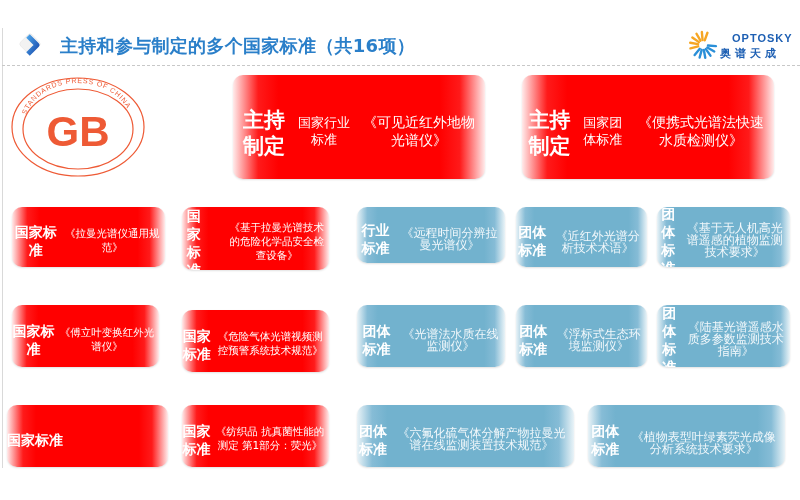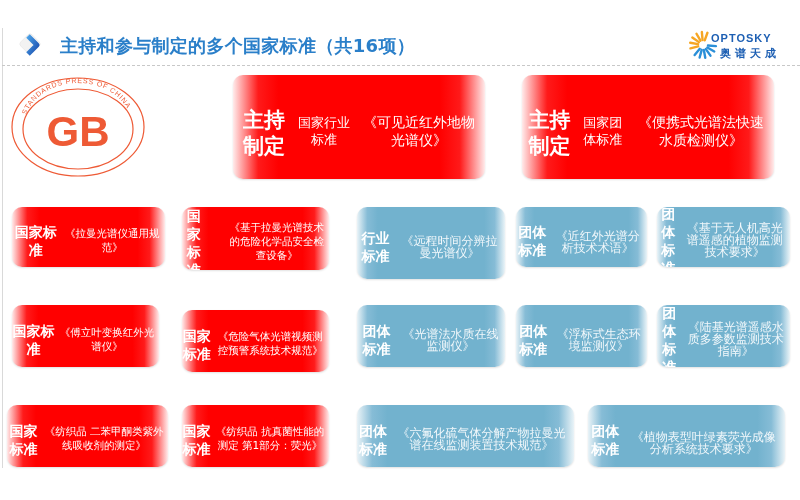--- a/index.html
+++ b/index.html
@@ -3,21 +3,21 @@
 <meta charset="utf-8">
 <style>
   * { box-sizing: border-box; margin: 0; padding: 0; }
   html, body { width: 800px; height: 500px; background: #ffffff; overflow: hidden; }
   body { position: relative; font-family: "DejaVu Sans", "Liberation Sans", sans-serif; }
   .left-rule { position: absolute; left: 2px; top: 28px; width: 1px; height: 440px; background: #d9d9d9; }
   .header-rule { position: absolute; left: 2px; right: 0; top: 65px; border-top: 1px dashed #c8c8c8; }
   .chevron { position: absolute; left: 16px; top: 30px; width: 30px; height: 30px; }
   .title { position: absolute; left: 60px; top: 34px; font-size: 18px; font-weight: bold; color: #2a7fc9; letter-spacing: 0.3px; white-space: nowrap; }
   .logo { position: absolute; left: 688px; top: 28px; width: 110px; height: 34px; }
-  .logo .en { position: absolute; left: 23px; top: 4px; font-size: 11px; font-weight: bold; color: #1d5fb3; letter-spacing: 1px; font-family: "Liberation Sans", sans-serif; }
+  .logo .en { position: absolute; left: 44px; top: 4px; font-size: 11px; font-weight: bold; color: #1d5fb3; letter-spacing: 1px; font-family: "Liberation Sans", sans-serif; }
   .logo .cn { position: absolute; left: 32px; top: 18px; font-size: 11px; font-weight: bold; color: #1d5fb3; letter-spacing: 4px; }
   .gb { position: absolute; left: 10px; top: 76px; width: 136px; height: 102px; }
   .box { position: absolute; border-radius: 10px; color: #fff; text-align: center; display: flex; flex-direction: row; align-items: center; justify-content: flex-start; overflow: hidden; }
   .box.red { background: linear-gradient(90deg, rgba(255,0,0,0.08) 0%, #ff1a1a 10%, #ff0000 18%, #ff0000 82%, #ff1a1a 90%, rgba(255,0,0,0.08) 100%); box-shadow: 0 1px 2px rgba(0,0,0,0.12); }
   .box.blue { background: linear-gradient(90deg, rgba(112,176,204,0.15) 0%, #86bcd6 7%, #72b2ce 14%, #72b2ce 86%, #86bcd6 93%, rgba(112,176,204,0.15) 100%); box-shadow: 0 1px 2px rgba(0,0,0,0.12); }
   .box .hd { font-weight: bold; font-size: 14px; margin-top: 8px; line-height: 18px; }
   .box .bd { font-size: 10.5px; line-height: 14px; margin-top: 6px; padding: 0 4px; }
   .box.blue .bd { font-size: 12px; line-height: 12px; margin-top: 8px; color: #f2f8fb; }
   .box.big .hd { font-size: 21px; margin-top: 12px; line-height: 26px; }
   .box.big .sub { font-size: 13px; margin-top: 8px; line-height: 17px; }
@@ -91,21 +91,21 @@
 </div>
 
 <div class="box red" style="left:12px;top:207px;width:153px;height:60px;">
   <div class="hd">国家标准</div>
   <div class="bd">《拉曼光谱仪通用规范》</div>
 </div>
 <div class="box red" style="left:182px;top:207px;width:147px;height:63px;">
   <div class="hd">国家标准</div>
   <div class="bd" style="margin-top:4px;margin-left:19px;">《基于拉曼光谱技术的危险化学品安全检查设备》</div>
 </div>
-<div class="box blue" style="left:357px;top:207px;width:148px;height:72px;">
+<div class="box blue" style="left:357px;top:207px;width:148px;height:56px;">
   <div class="hd">行业标准</div>
   <div class="bd">《远程时间分辨拉曼光谱仪》</div>
 </div>
 <div class="box blue" style="left:516px;top:207px;width:131px;height:60px;">
   <div class="hd">团体标准</div>
   <div class="bd" style="margin-top:10px;">《近红外光谱分析技术术语》</div>
 </div>
 <div class="box blue" style="left:657px;top:207px;width:133px;height:60px;">
   <div class="hd">团体标准</div>
   <div class="bd" style="margin-top:5px;">《基于无人机高光谱遥感的植物监测技术要求》</div>
@@ -127,21 +127,20 @@
   <div class="hd">团体标准</div>
   <div class="bd">《浮标式生态环境监测仪》</div>
 </div>
 <div class="box blue" style="left:657px;top:305px;width:133px;height:62px;">
   <div class="hd">团体标准</div>
   <div class="bd" style="margin-top:5px;">《陆基光谱遥感水质多参数监测技术指南》</div>
 </div>
 
 <div class="box red" style="left:7px;top:405px;width:161px;height:62px;">
   <div class="hd">国家标准</div>
-  <div class="bd" style="margin-top:4px;">《纺织品 二苯甲酮类紫外线吸收剂的测定》</div>
 </div>
 <div class="box red" style="left:182px;top:405px;width:147px;height:62px;">
   <div class="hd">国家标准</div>
   <div class="bd" style="margin-top:4px;">《纺织品 抗真菌性能的测定 第1部分：荧光》</div>
 </div>
 <div class="box blue" style="left:357px;top:405px;width:217px;height:62px;">
   <div class="hd">团体标准</div>
   <div class="bd" style="margin-top:5px;">《六氟化硫气体分解产物拉曼光谱在线监测装置技术规范》</div>
 </div>
 <div class="box blue" style="left:588px;top:405px;width:197px;height:62px;">

